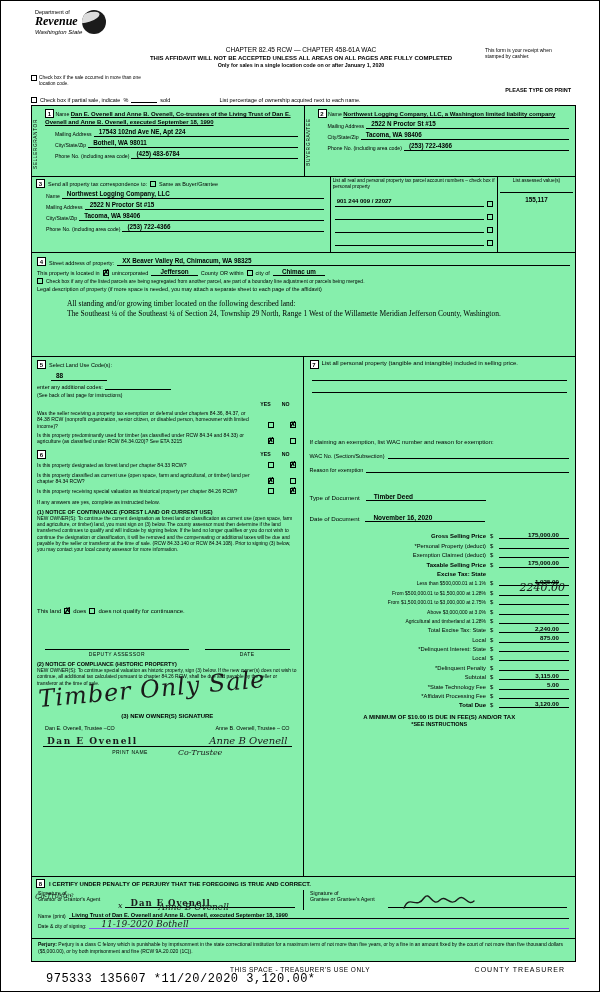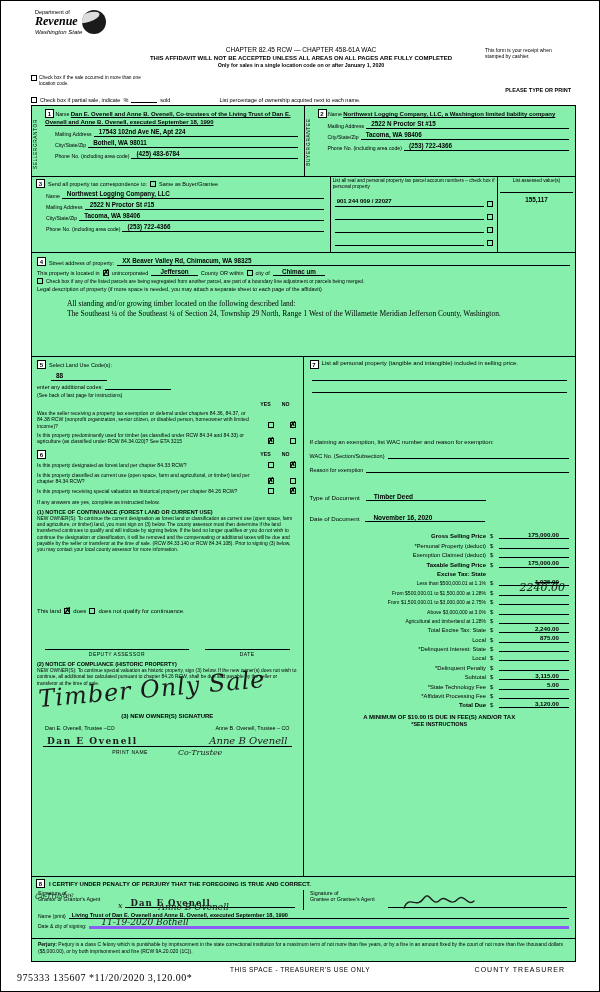--- a/index.html
+++ b/index.html
@@ -119,26 +119,26 @@
 .sigx{font-size:8px;margin:0 2px;align-self:flex-end}
 .csline{flex:1;border-bottom:1px solid #000;position:relative;margin:0 8px 2px 0}
 .gsig1{position:absolute;left:6px;bottom:-1px;font-size:8.5px;font-style:normal;font-weight:bold;letter-spacing:1px;font-family:"DejaVu Serif",serif;white-space:nowrap}
 .gsig2{position:absolute;left:34px;top:12px;font-size:9px;z-index:5;white-space:nowrap}
 .scribble{position:absolute;left:14px;bottom:-5px}
 .certnames{display:flex}
 .cnh{flex:1;padding:0 6px;position:relative}
 .cnh+.cnh{border-left:1px solid #000}
 .cnrow{display:flex;align-items:flex-end;gap:3px;margin-top:2px;font-size:5px}
 .cnval{flex:1;border-bottom:1px solid #000;font-size:5.6px;font-weight:bold;line-height:1.15;padding-left:3px}
-.cnblank{flex:1;border-bottom:3px solid #8b5cf6;height:8px;position:relative}
+.cnblank{flex:1;border-bottom:1px solid #8b5cf6;height:8px;position:relative}
 .dchand{position:absolute;left:12px;bottom:-1px;font-size:9px;white-space:nowrap;z-index:5}
 .dchand.bigh{font-size:11px;bottom:-3px}
 .marginhand{position:absolute;left:3px;top:15px;font-size:7px;transform:rotate(-3deg);z-index:5}
 .rowperj{border-top:1px solid #000;padding:2px 6px;font-size:5px;line-height:1.3;height:23px}
-.stamp{position:absolute;left:16px;top:971px;font-family:Liberation Serif, serif;font-size:10px;letter-spacing:.5px}
+.stamp{position:absolute;left:45px;top:971px;font-family:Liberation Mono, monospace;font-size:12px;letter-spacing:.5px}
 .tspace{position:absolute;left:0;right:0;top:965px;text-align:center;font-size:6.5px;letter-spacing:.5px}
 .ctreas{position:absolute;right:34px;top:965px;font-size:7px;letter-spacing:1px}
 </style>
 </head>
 <body>
 
 <div class="page">
 
   <div class="hdr">
     <div class="logo">

